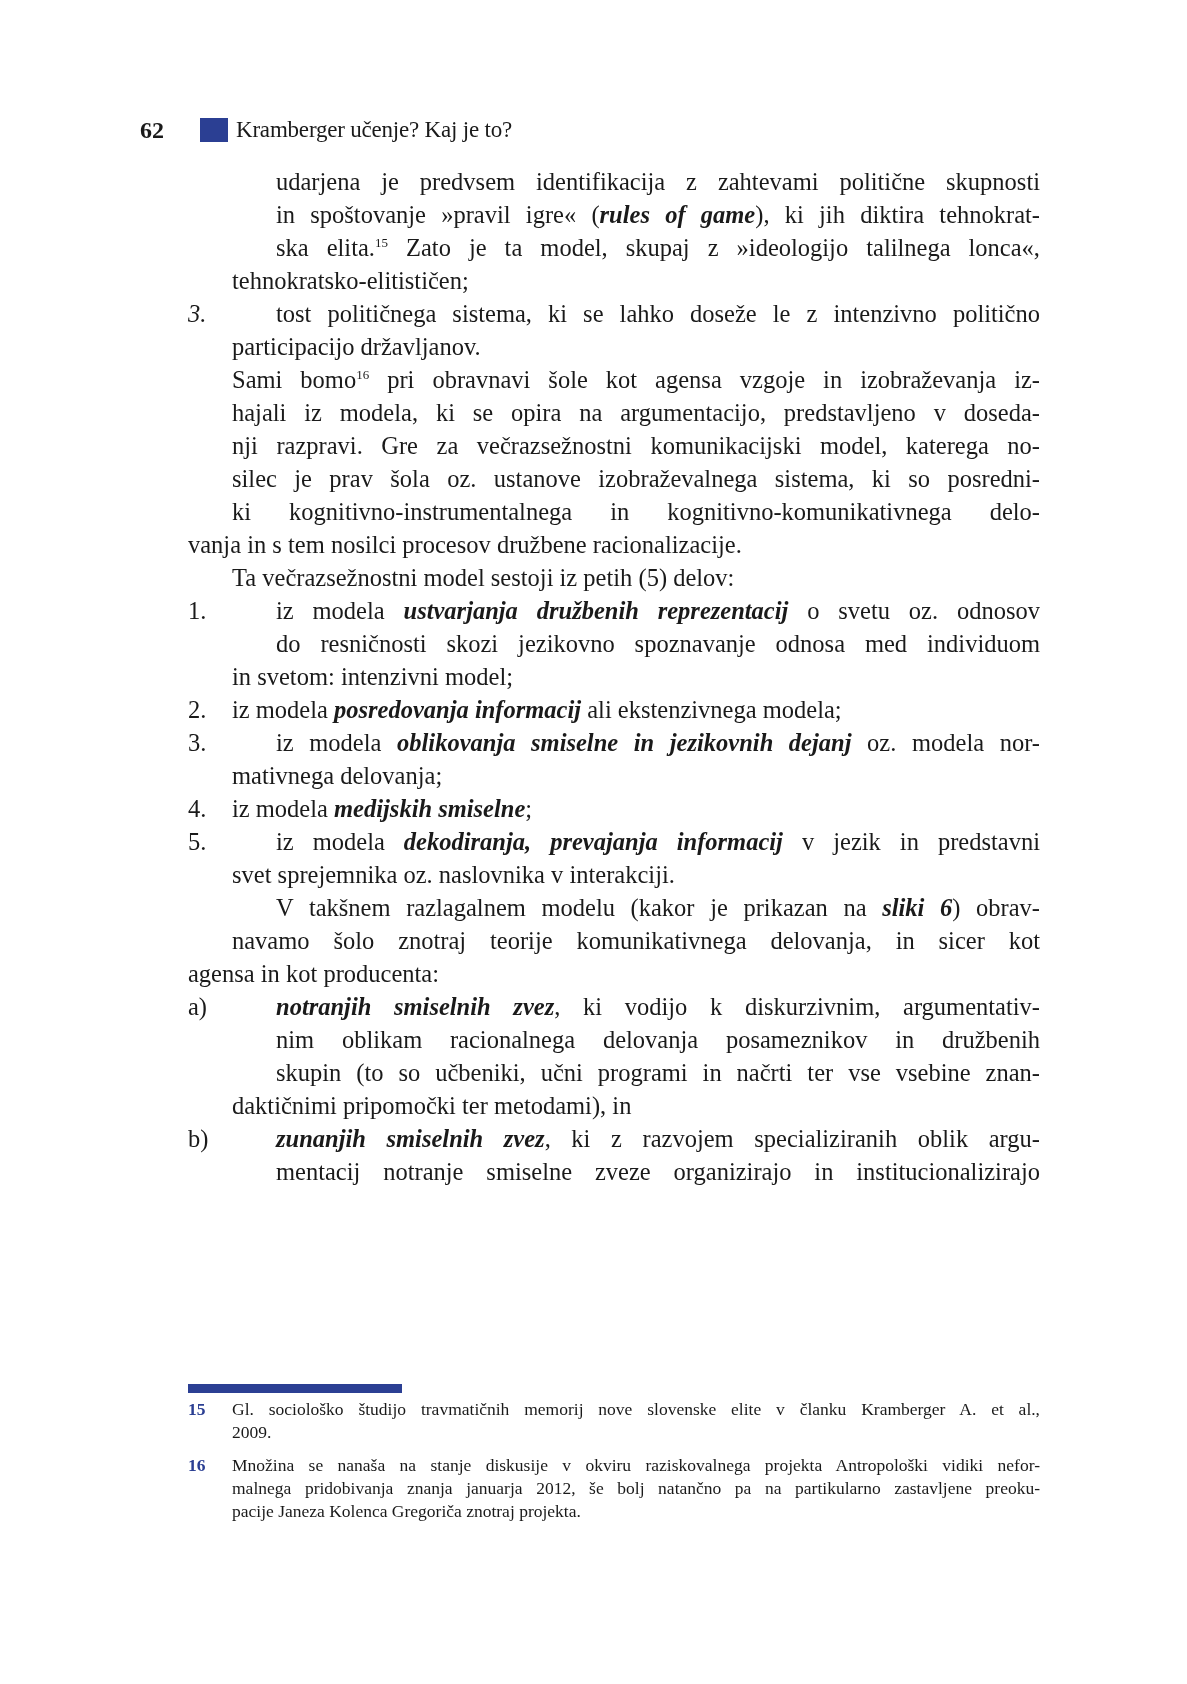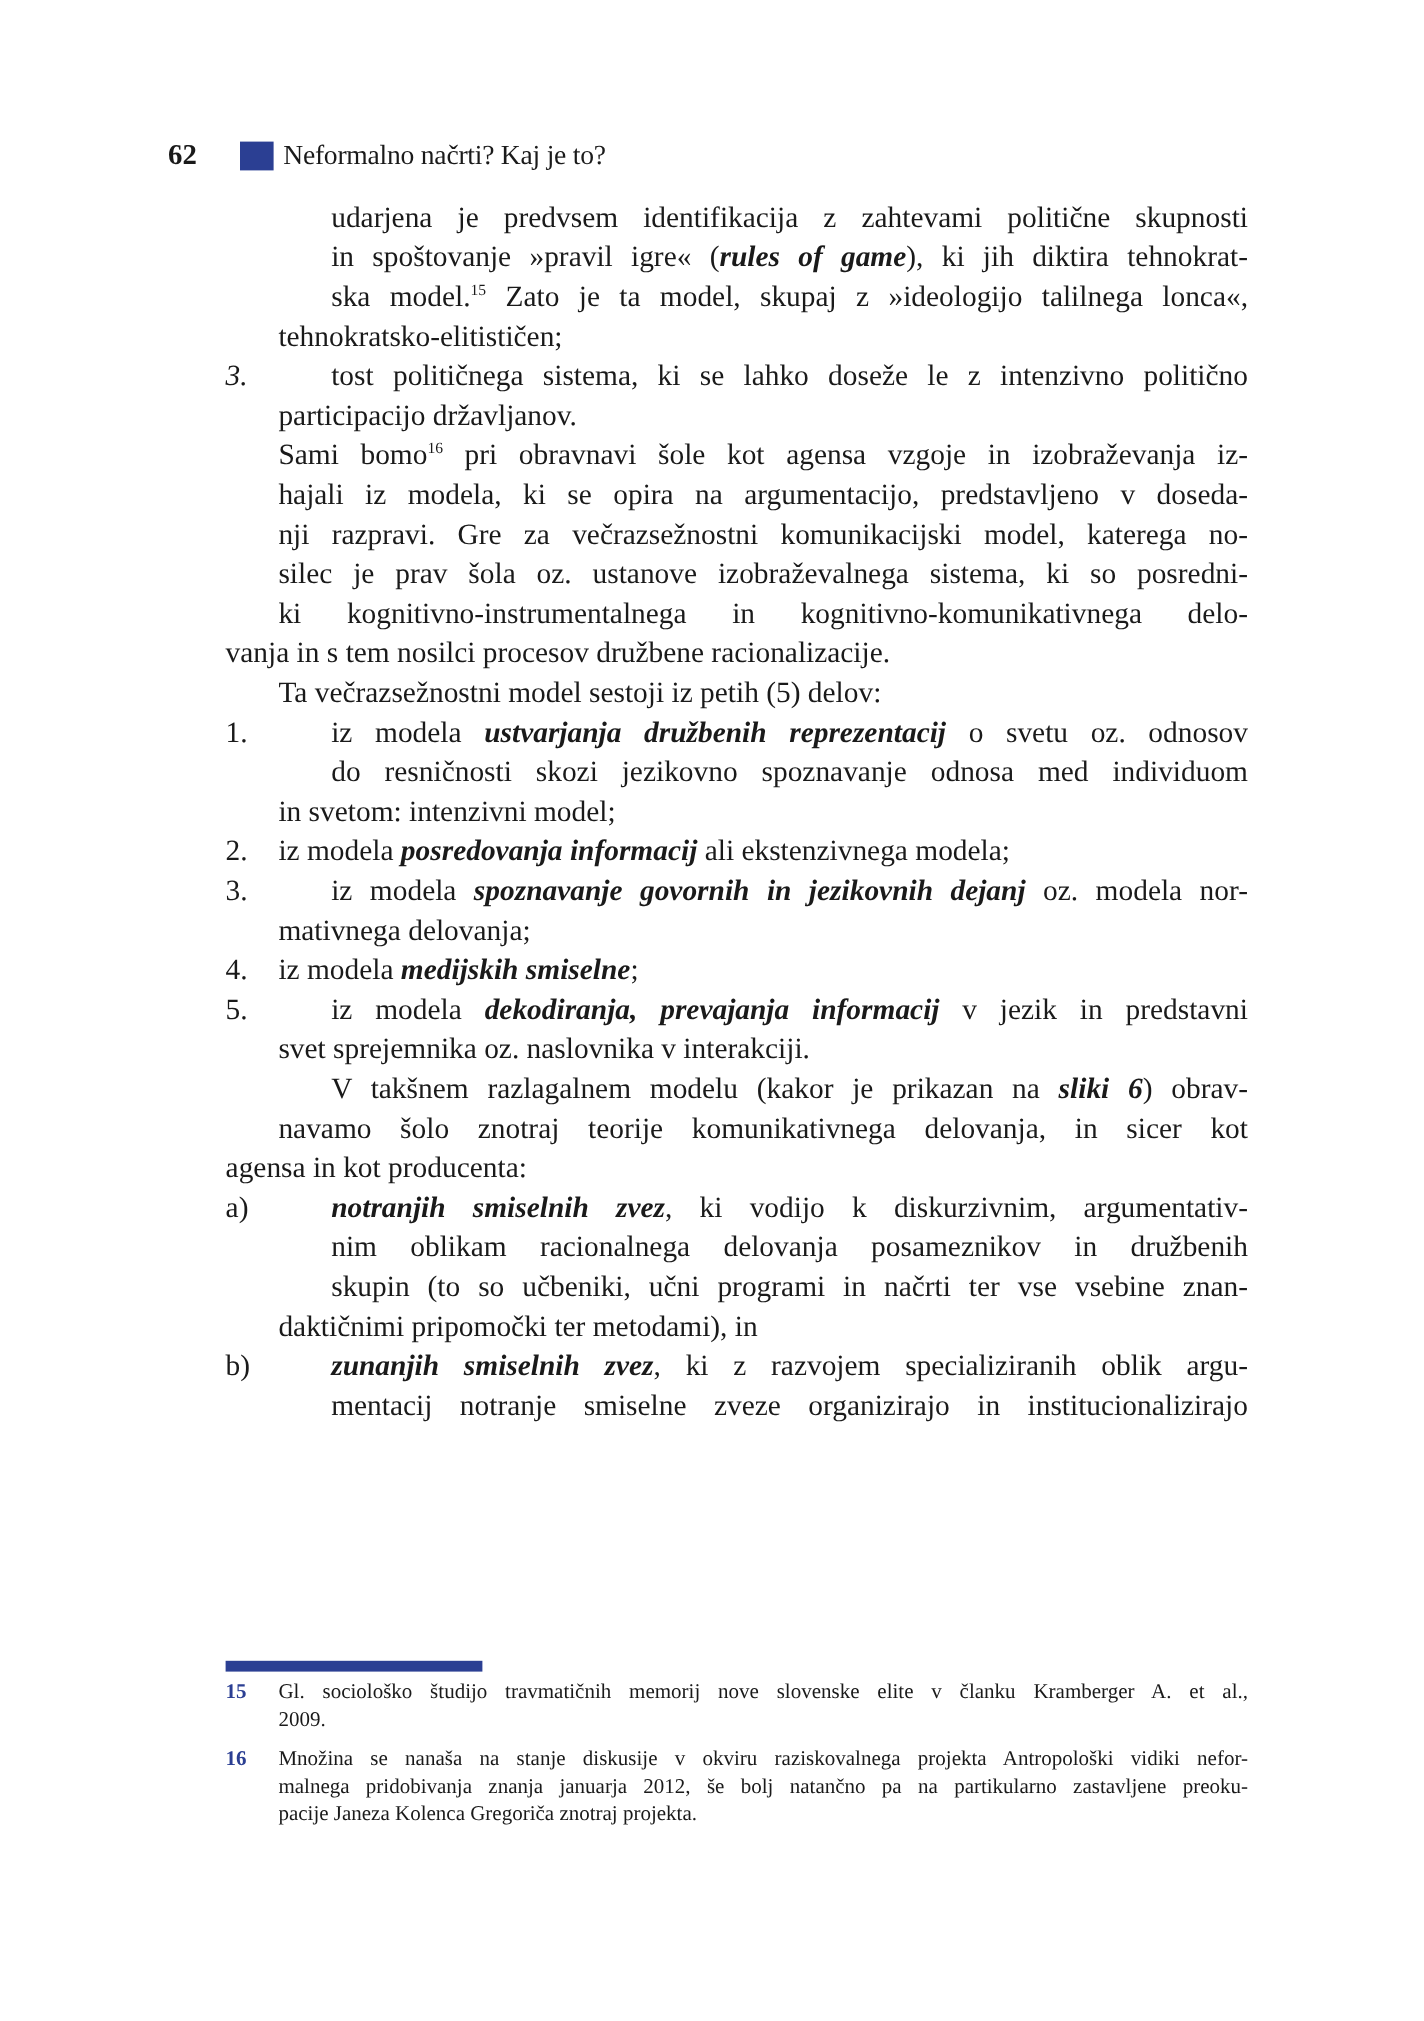--- a/index.html
+++ b/index.html
@@ -33,29 +33,29 @@
     .fn .fn-just { text-align: justify; text-align-last: justify; white-space: normal; }
   </style>
 </head>
 <body>
 
 <div class="page">
 
   <div class="running-head">
     <span class="page-num">62</span>
     <span class="head-square"></span>
-    <span class="head-title">Neformalno načrti? Kaj je to?</span>
+    <span class="head-title">Kramberger učenje? Kaj je to?</span>
   </div>
 
   <div class="body">
 
     <div>
       <div class="line ind1 just"><span>udarjena je predvsem identifikacija z zahtevami politične skupnosti</span></div>
       <div class="line ind1 just"><span>in spoštovanje »pravil igre« (</span><em>rules of game</em><span>), ki jih diktira tehnokrat-</span></div>
-      <div class="line ind1 just"><span>ska model.</span><sup>15</sup><span> Zato je ta model, skupaj z »ideologijo talilnega lonca«,</span></div>
+      <div class="line ind1 just"><span>ska elita.</span><sup>15</sup><span> Zato je ta model, skupaj z »ideologijo talilnega lonca«,</span></div>
       <div class="line ind1"><span>tehnokratsko-elitističen;</span></div>
     </div>
 
     <div class="item">
       <span class="marker" style="font-style:italic;">3.</span>
       <div class="txt">
         <div class="line just"><span>tost političnega sistema, ki se lahko doseže le z intenzivno politično</span></div>
         <div class="line"><span>participacijo državljanov.</span></div>
       </div>
     </div>
@@ -82,21 +82,21 @@
       </div>
       <div class="item">
         <span class="marker">2.</span>
         <div class="txt">
           <div class="line"><span>iz modela </span><em>posredovanja informacij</em><span> ali ekstenzivnega modela;</span></div>
         </div>
       </div>
       <div class="item">
         <span class="marker">3.</span>
         <div class="txt">
-          <div class="line just"><span>iz modela </span><em>spoznavanje govornih in jezikovnih dejanj</em><span> oz. modela nor-</span></div>
+          <div class="line just"><span>iz modela </span><em>oblikovanja smiselne in jezikovnih dejanj</em><span> oz. modela nor-</span></div>
           <div class="line"><span>mativnega delovanja;</span></div>
         </div>
       </div>
       <div class="item">
         <span class="marker">4.</span>
         <div class="txt">
           <div class="line"><span>iz modela </span><em>medijskih smiselne</em><span>;</span></div>
         </div>
       </div>
       <div class="item">

